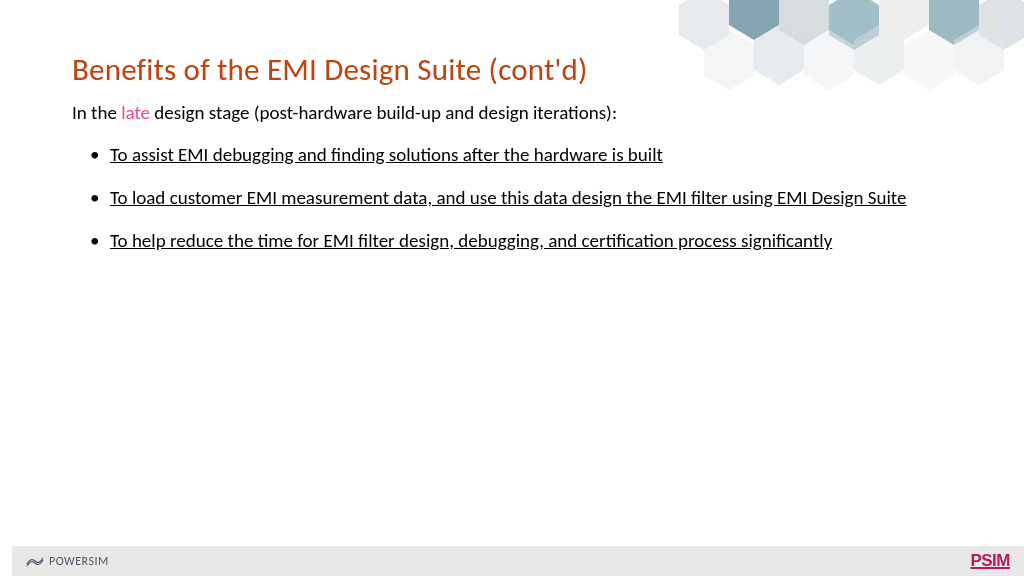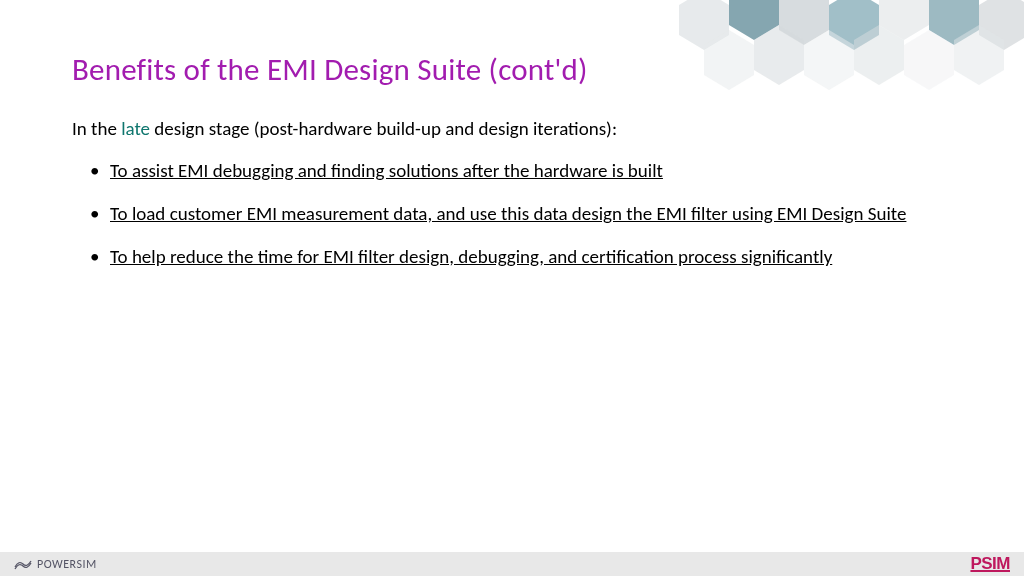--- a/index.html
+++ b/index.html
@@ -25,32 +25,32 @@
       pointer-events: none;
     }
     .content {
       position: relative;
       z-index: 1;
       padding: 50px 72px 0 72px;
     }
     .slide-title {
       font-size: 31px;
       font-weight: 400;
-      color: #a21caf;
-      margin-bottom: 28px;
+      color: #c2410c;
+      margin-bottom: 12px;
       letter-spacing: 0.2px;
     }
     .intro-line {
       font-size: 19px;
       color: #000000;
       margin-bottom: 16px;
       line-height: 1.35;
     }
     .highlight {
-      color: #0f766e;
+      color: #ec4899;
     }
     .bullet-list {
       list-style: none;
       padding-left: 18px;
     }
     .bullet-list li {
       position: relative;
       font-size: 19px;
       color: #000000;
       line-height: 1.32;
@@ -62,23 +62,23 @@
       content: "•";
       position: absolute;
       left: 0;
       top: 0;
       font-size: 19px;
       color: #000000;
     }
     .footer {
       position: absolute;
       bottom: 0;
-      left: 0;
+      left: 12px;
       right: 0;
-      height: 24px;
+      height: 30px;
       background: #e8e8e8;
       display: flex;
       justify-content: space-between;
       align-items: center;
       padding: 0 14px;
       z-index: 2;
     }
     .logo-left {
       display: flex;
       align-items: center;

